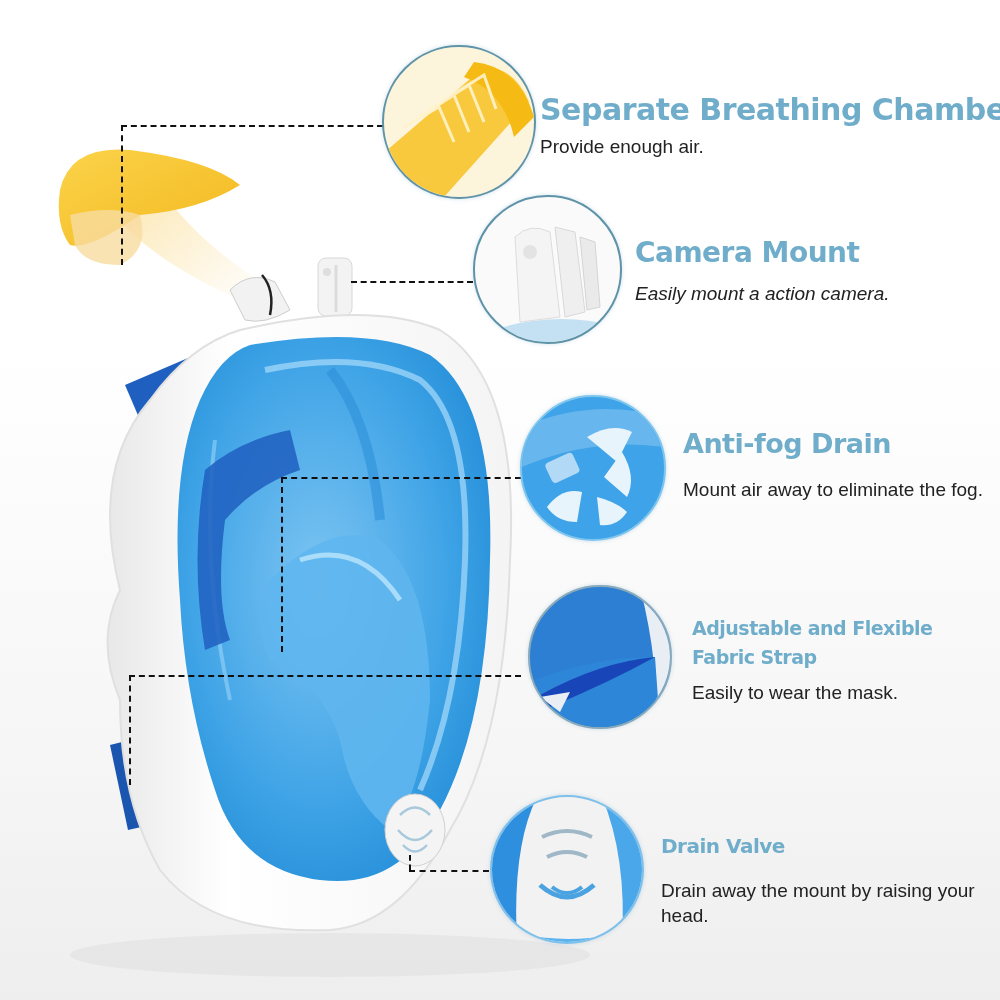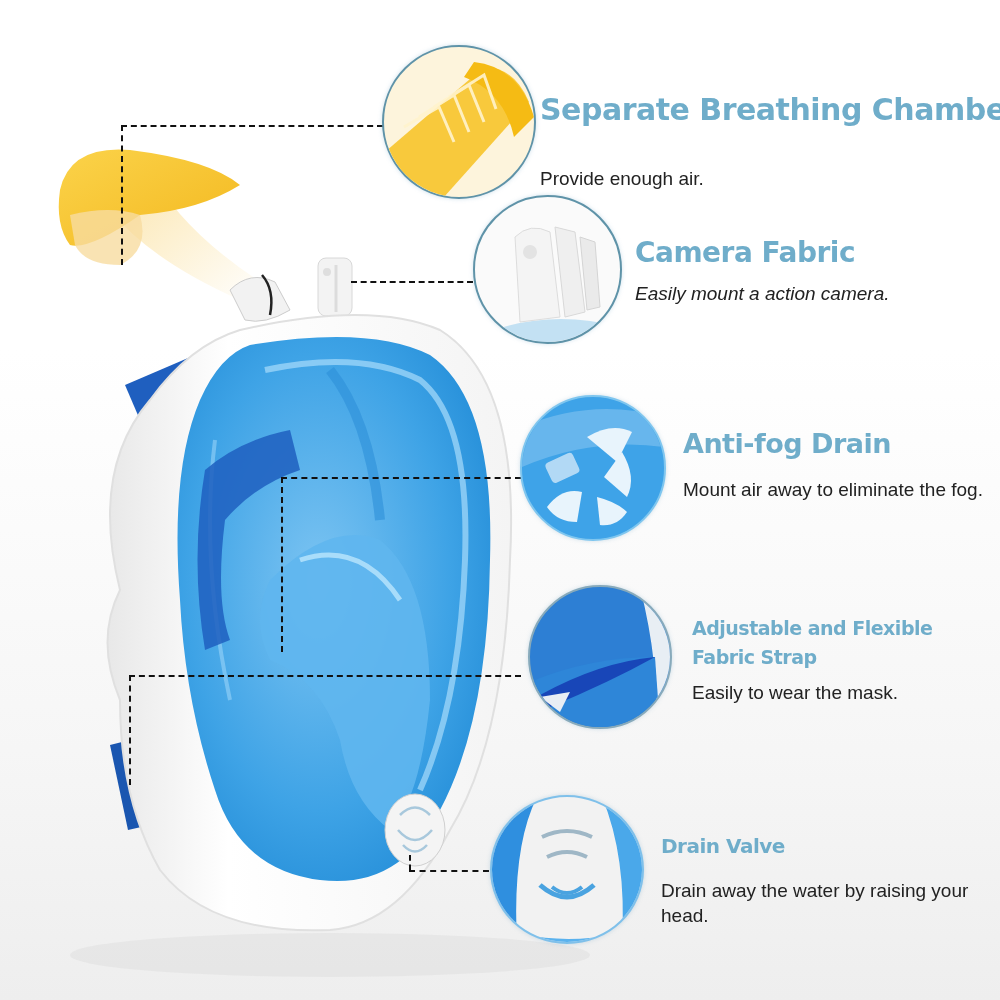--- a/index.html
+++ b/index.html
@@ -106,32 +106,32 @@
     <path d="M90 15 Q135 20 150 70 L130 90 Q120 45 80 30 Z" fill="#f5bb14"></path>
     <g stroke="#fff3cc" stroke-width="3" fill="none" opacity="0.9">
       <path d="M20 80 L55 60 L70 95"></path>
         <path d="M35 70 L70 48 L85 85"></path>
       <path d="M50 60 L85 38 L100 75"></path>
         <path d="M65 50 L100 28 L112 62"></path>
     </g>
   </svg>
 </div>
 <div class="feat-title" style="left:540px;top:92px;font-size:30px;">Separate Breathing Chamber</div>
-<div class="feat-desc" style="left:540px;top:134px;margin-top:32px;">Provide enough air.</div>
+<div class="feat-desc" style="left:540px;top:134px;">Provide enough air.</div>
 
 <div class="circle" style="left:473px;top:195px;width:145px;height:145px;background:#fafafa;">
   <svg width="145" height="145" viewBox="0 0 145 145">
     <path d="M0 140 Q70 110 145 130 L145 145 L0 145 Z" fill="#9fd0ef" opacity="0.6"></path>
     <path d="M40 40 Q55 25 75 35 L85 120 L45 125 Z" fill="#f4f4f4" stroke="#dcdcdc"></path>
     <path d="M80 30 L100 35 L110 115 L90 120 Z" fill="#efefef" stroke="#d8d8d8"></path>
     <path d="M105 40 L120 45 L125 110 L112 113 Z" fill="#eaeaea" stroke="#d4d4d4"></path>
     <circle cx="55" cy="55" r="7" fill="#e3e3e3"></circle>
   </svg>
 </div>
-<div class="feat-title" style="left:635px;top:236px;font-size:28px;">Camera Fabric</div>
+<div class="feat-title" style="left:635px;top:236px;font-size:28px;">Camera Mount</div>
 <div class="feat-desc" style="left:635px;top:281px;font-style:italic;">Easily mount a action camera.</div>
 
 <div class="circle" style="left:520px;top:395px;width:142px;height:142px;background:#3ea3e8;border-color:#7fc6ef;">
   <svg width="142" height="142" viewBox="0 0 142 142">
     <path d="M0 30 Q70 0 142 20 L142 50 Q70 40 0 70 Z" fill="#8fcaf2" opacity="0.5"></path>
     <path d="M65 40 Q90 25 110 35 L95 65 Z" fill="#e8f4fc"></path>
     <path d="M100 55 Q115 80 105 100 L82 80 Z" fill="#e8f4fc"></path>
     <path d="M25 110 Q40 90 60 95 L55 125 Q35 125 25 110 Z" fill="#e8f4fc"></path>
     <path d="M75 100 Q95 105 105 115 Q95 130 78 128 Z" fill="#e8f4fc"></path>
     <rect x="25" y="60" width="30" height="22" rx="4" fill="#cfe6f7" opacity="0.8" transform="rotate(-25 40 70)"></rect>
@@ -156,13 +156,13 @@
     <path d="M0 0 L45 0 Q20 50 25 145 L0 145 Z" fill="#2f8fdf"></path>
     <path d="M110 0 L150 0 L150 145 L130 145 Q135 60 110 0 Z" fill="#4aa8ea"></path>
     <path d="M30 140 Q75 150 125 140" stroke="#5ab2ee" stroke-width="6" fill="none"></path>
     <path d="M50 40 Q75 28 100 40" stroke="#9fb7c6" stroke-width="4" fill="none"></path>
     <path d="M55 60 Q75 50 95 60" stroke="#9fb7c6" stroke-width="4" fill="none"></path>
     <path d="M48 88 Q75 112 102 88" stroke="#4aa3e0" stroke-width="5" fill="none"></path>
     <path d="M60 90 Q75 102 90 90" stroke="#4aa3e0" stroke-width="4" fill="none"></path>
   </svg>
 </div>
 <div class="feat-title" style="left:661px;top:834px;font-size:20px;">Drain Valve</div>
-<div class="feat-desc" style="left:661px;top:878px;width:330px;">Drain away the water by raising your head.</div>
+<div class="feat-desc" style="left:661px;top:878px;width:330px;">Drain away the mount by raising your head.</div>
 
 </body></html>

